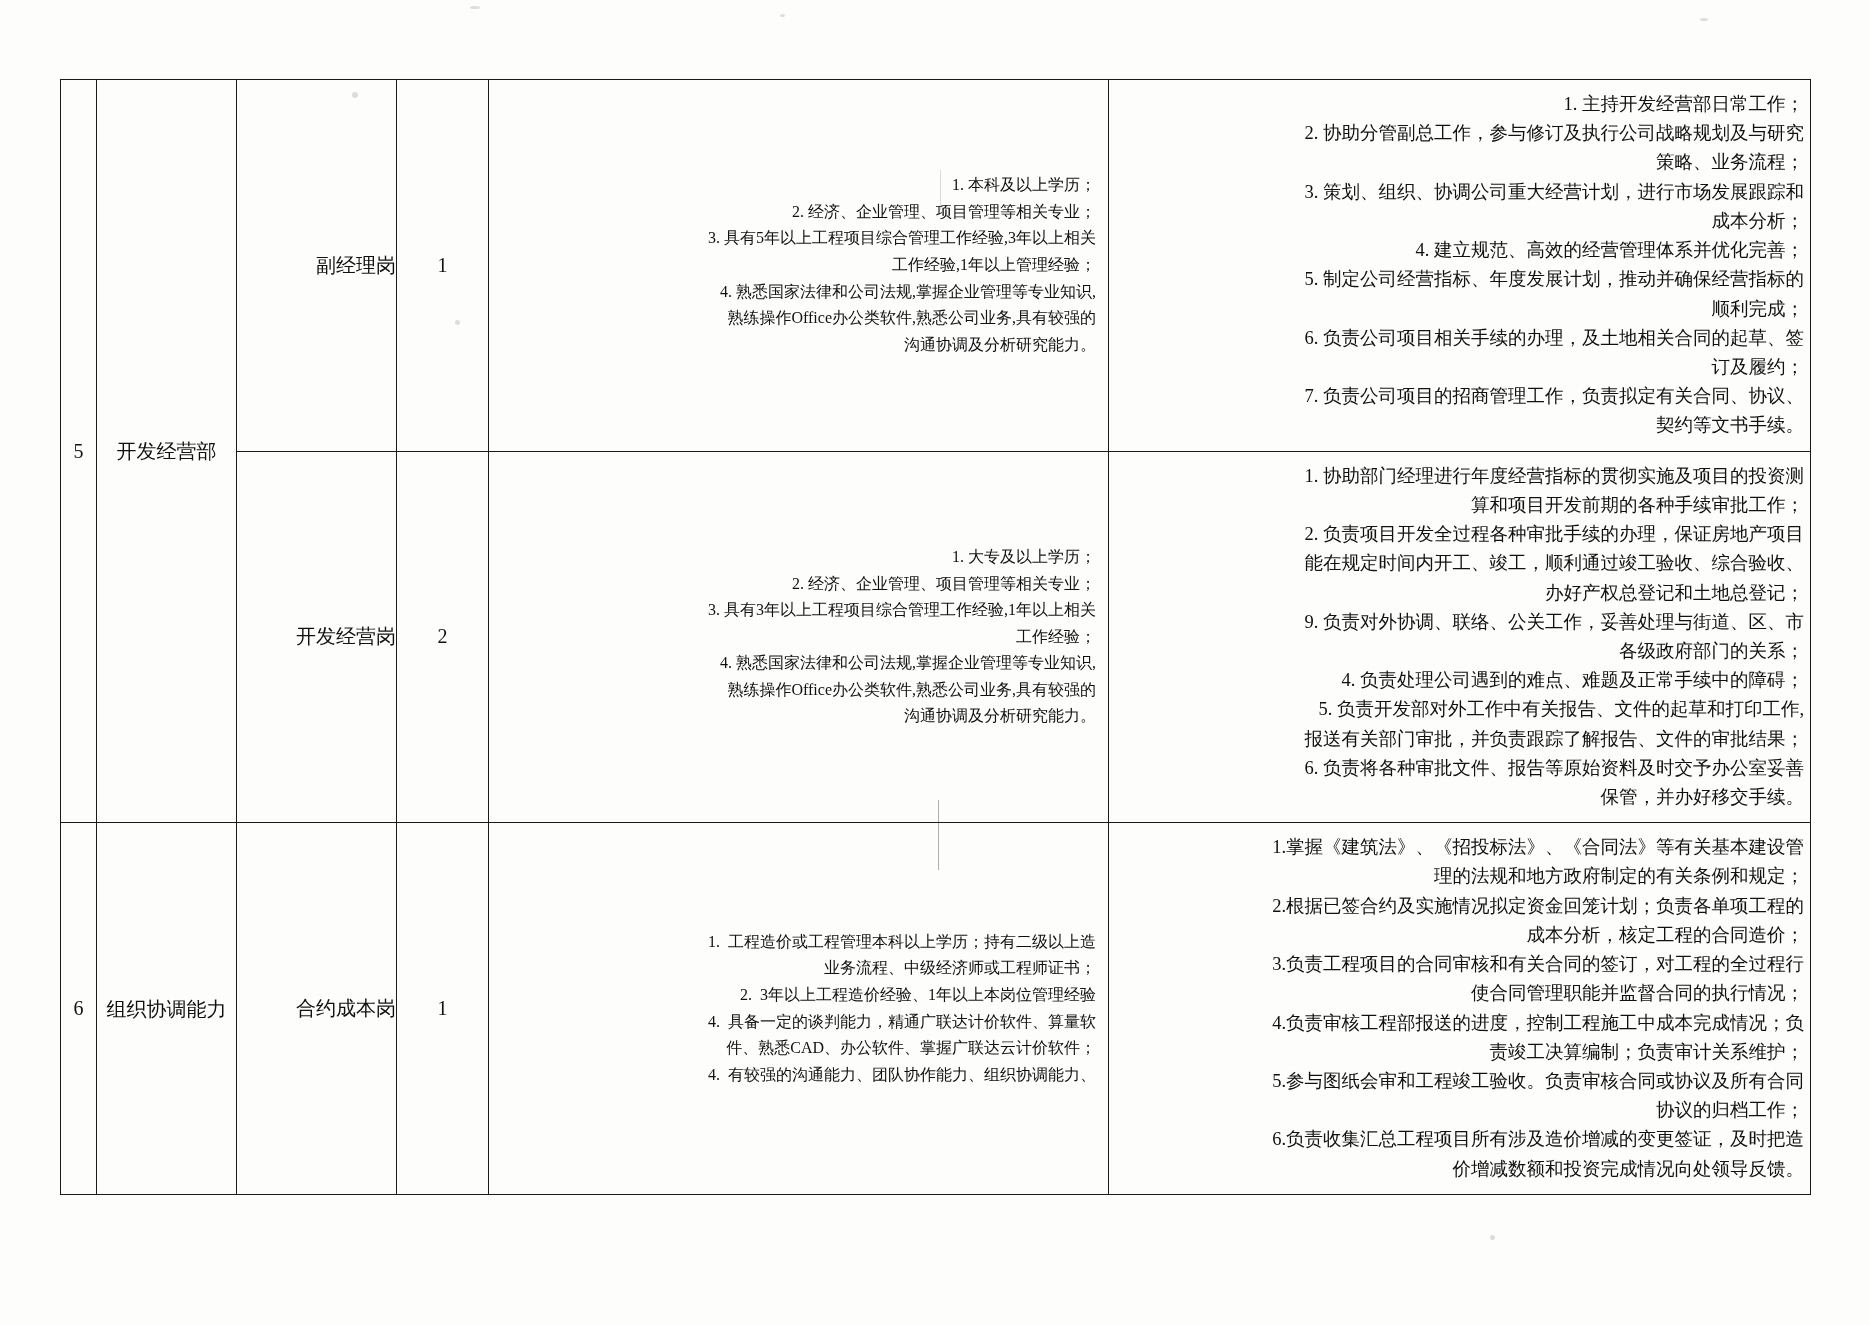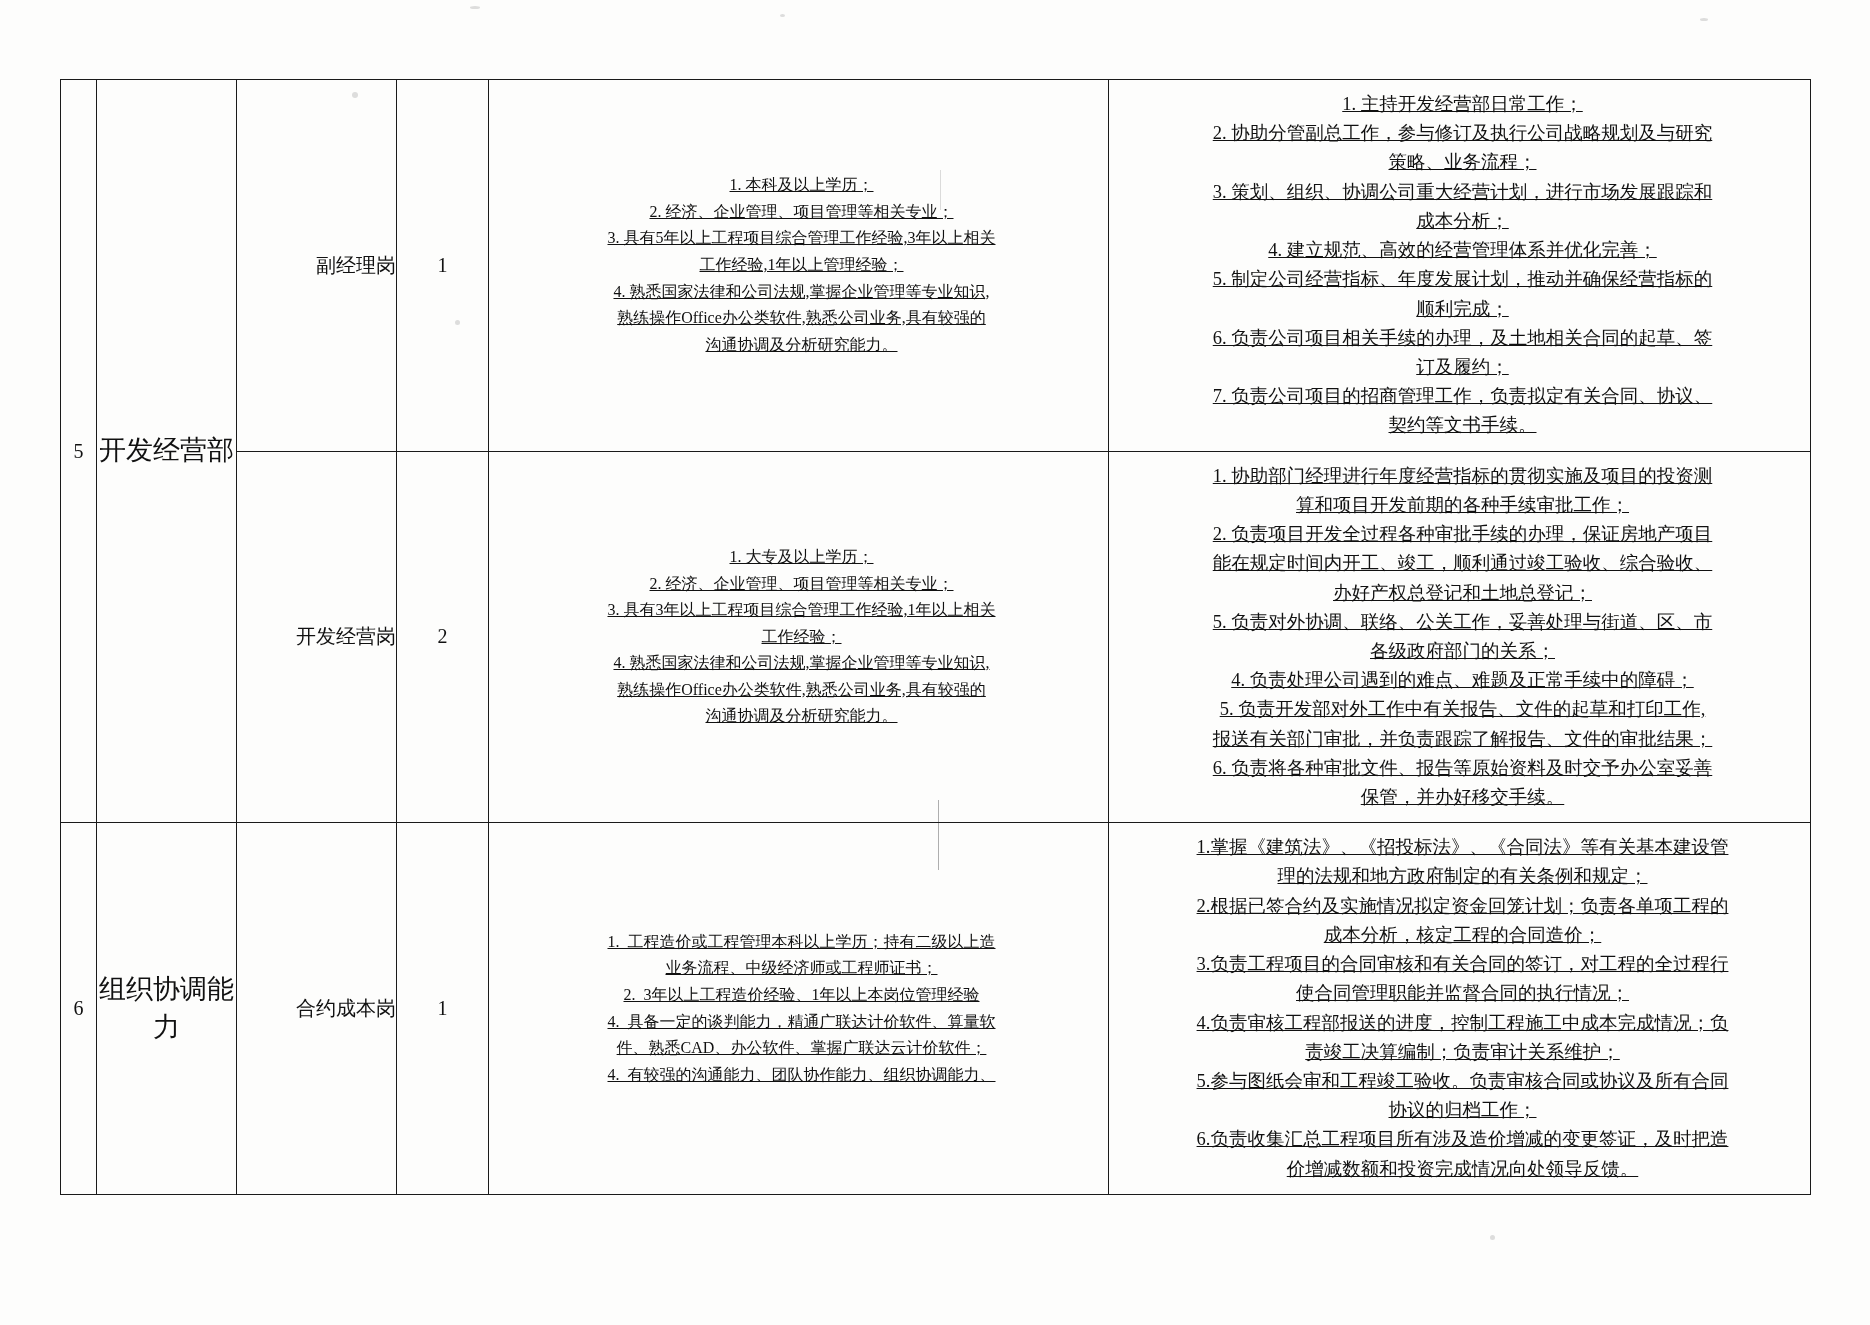--- a/index.html
+++ b/index.html
@@ -39,39 +39,38 @@
   .col-dept { width: 140px; }
   .col-post { width: 160px; }
   .col-num  { width: 92px; }
   .col-req  { width: 620px; }
   .col-duty { width: 702px; }
   .cell-no {
     font-size: 20px;
     text-align: center;
   }
   .cell-dept {
-    font-size: 27px;
+    font-size: 20px;
     text-align: center;
     line-height: 1.4;
   }
   .cell-post {
     font-size: 20px;
     text-align: right;
   }
   .cell-num {
     font-size: 20px;
     text-align: center;
   }
   .textblock {
     padding: 10px 12px 10px 14px;
     font-size: 18.5px;
     line-height: 1.62;
-    text-align: center;
+    text-align: right;
     font-family: "Liberation Serif", serif;
-    text-decoration: underline;
   }
   .textblock.req {
     font-size: 16px;
     line-height: 1.66;
     padding-left: 18px;
   }
   .textblock.duty {
     font-size: 18.5px;
     line-height: 1.58;
     padding-left: 12px;
@@ -171,21 +170,21 @@
             <span class="line">沟通协调及分析研究能力。</span>
           </div>
         </td>
         <td>
           <div class="textblock duty">
             <span class="line">1. 协助部门经理进行年度经营指标的贯彻实施及项目的投资测</span>
             <span class="line">算和项目开发前期的各种手续审批工作；</span>
             <span class="line">2. 负责项目开发全过程各种审批手续的办理，保证房地产项目</span>
             <span class="line">能在规定时间内开工、竣工，顺利通过竣工验收、综合验收、</span>
             <span class="line">办好产权总登记和土地总登记；</span>
-            <span class="line">5. 负责对外协调、联络、公关工作，妥善处理与街道、区、市</span>
+            <span class="line">9. 负责对外协调、联络、公关工作，妥善处理与街道、区、市</span>
             <span class="line">各级政府部门的关系；</span>
             <span class="line">4. 负责处理公司遇到的难点、难题及正常手续中的障碍；</span>
             <span class="line">5. 负责开发部对外工作中有关报告、文件的起草和打印工作,</span>
             <span class="line">报送有关部门审批，并负责跟踪了解报告、文件的审批结果；</span>
             <span class="line">6. 负责将各种审批文件、报告等原始资料及时交予办公室妥善</span>
             <span class="line">保管，并办好移交手续。</span>
           </div>
         </td>
       </tr>
 

